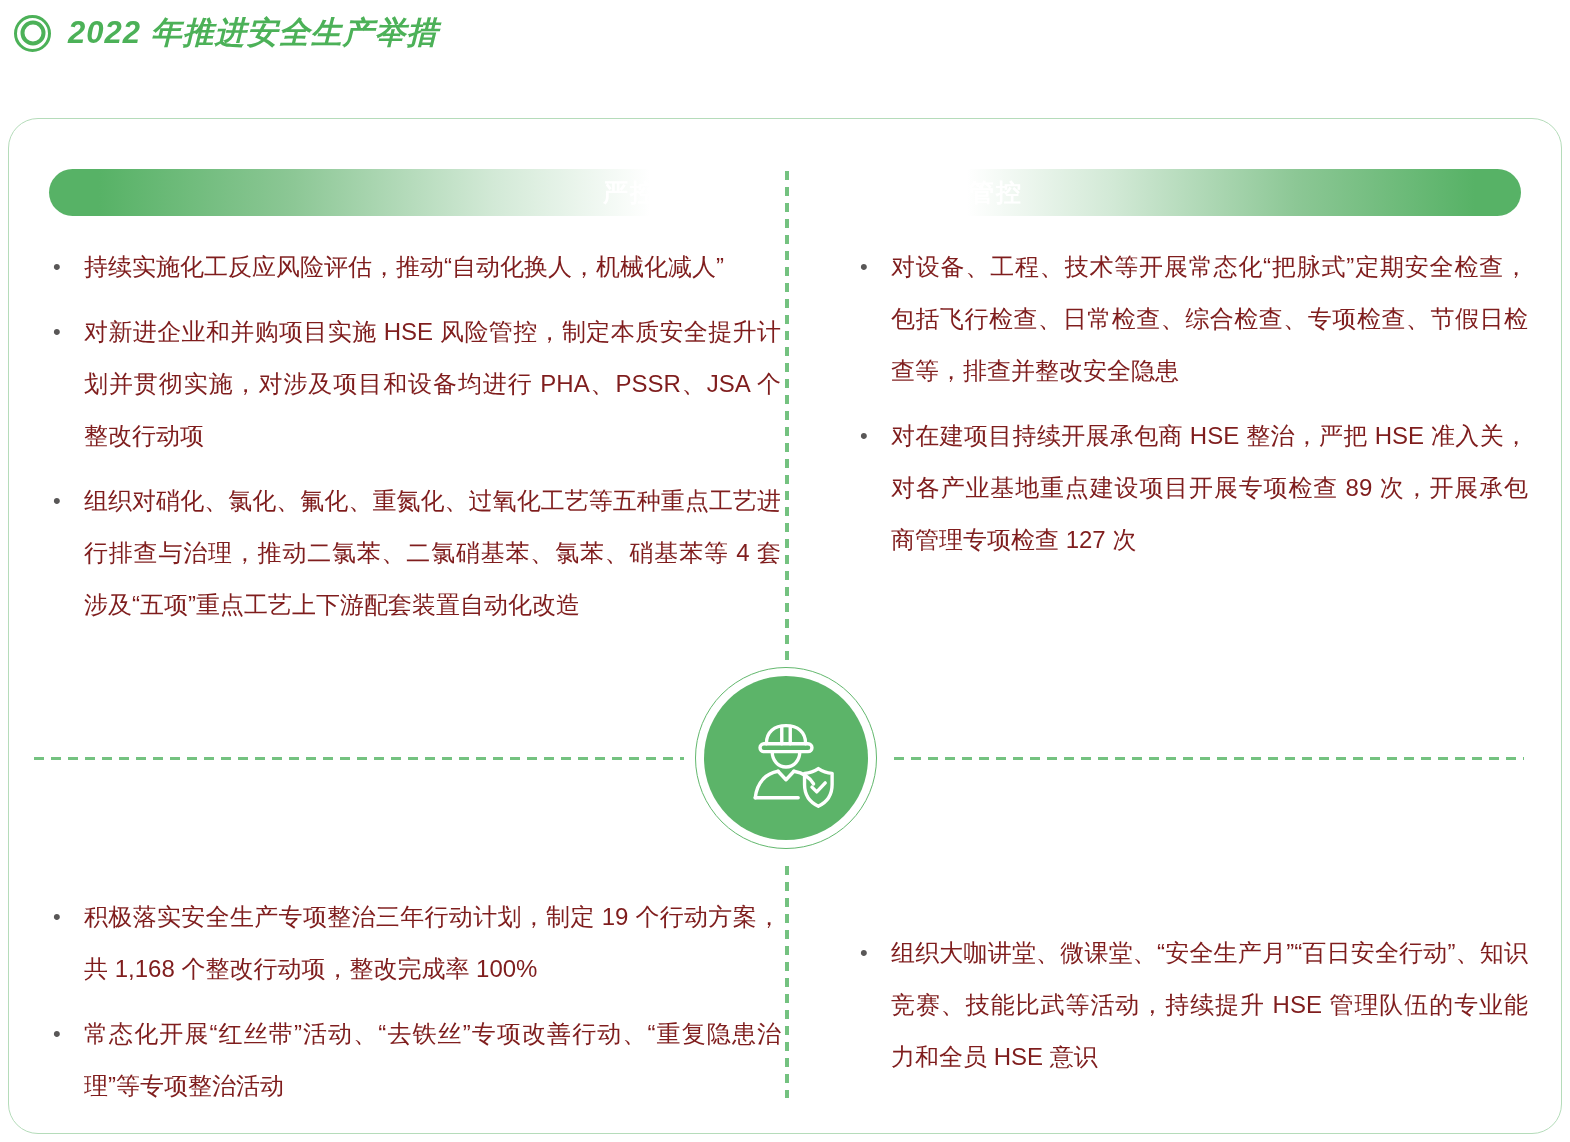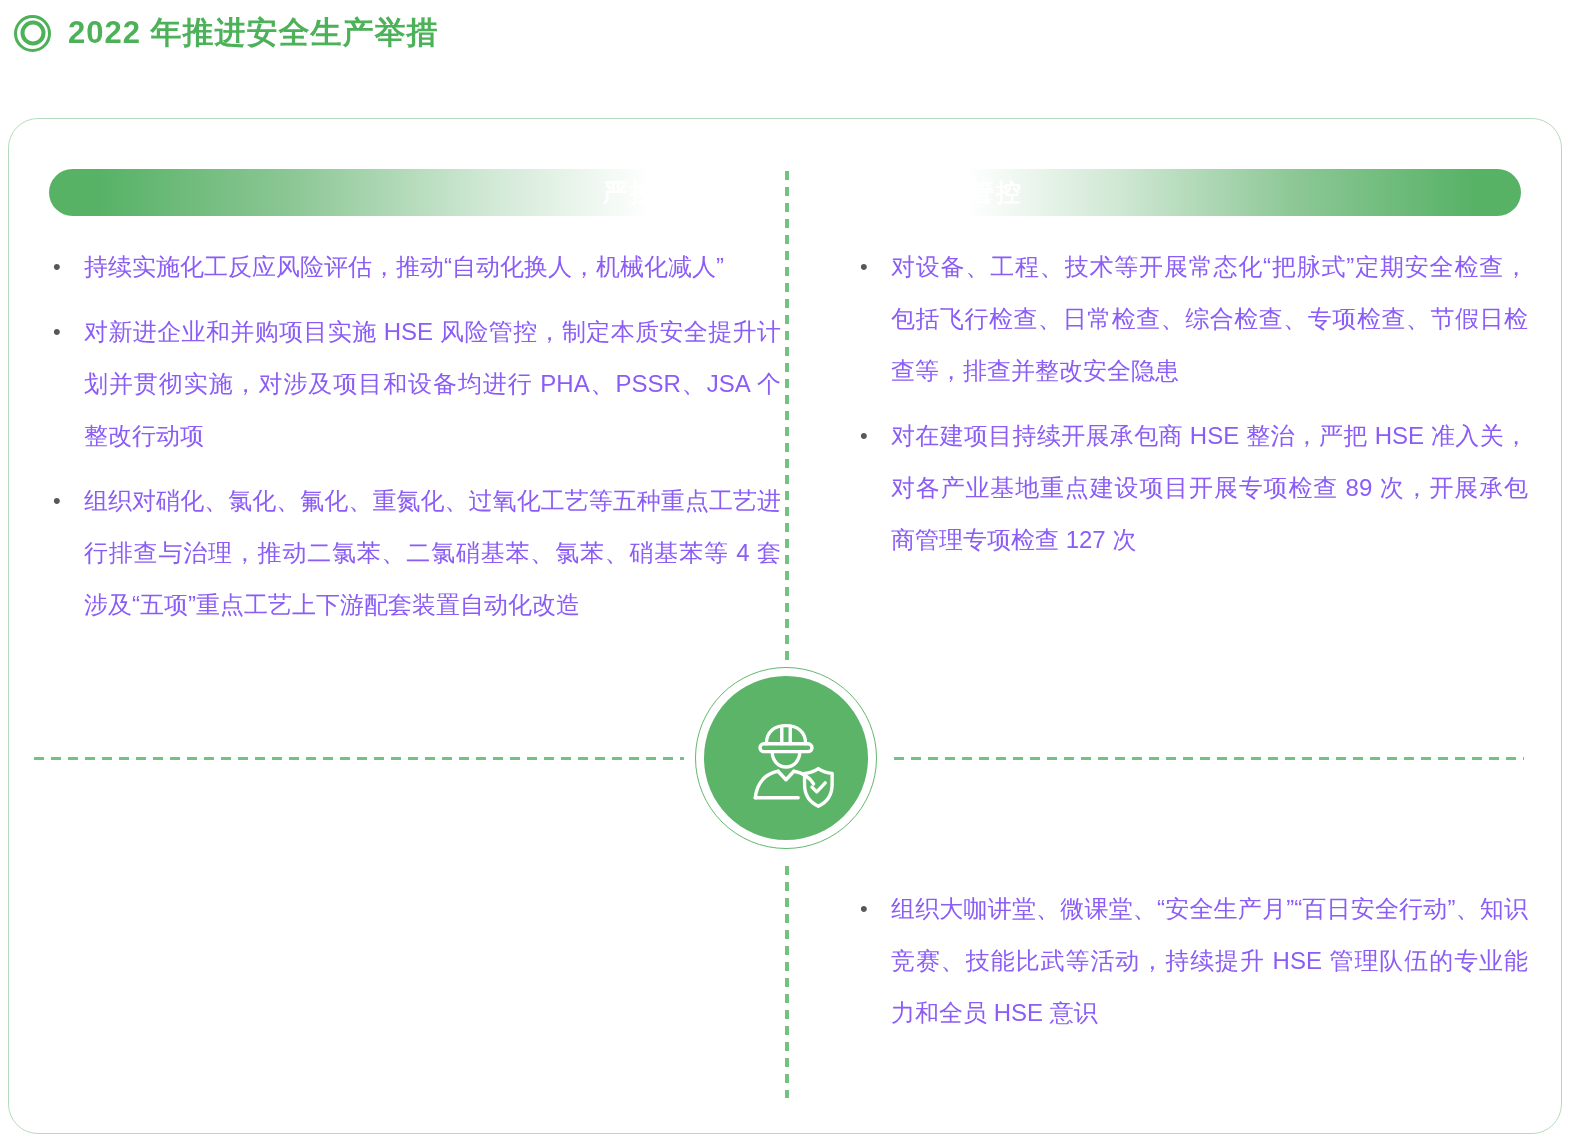--- a/index.html
+++ b/index.html
@@ -5,45 +5,45 @@
   * { margin:0; padding:0; box-sizing:border-box; }
   html,body { background:#ffffff; }
   body { font-family:"Liberation Sans","DejaVu Sans",sans-serif; }
   .page { position:relative; width:1570px; height:1142px; background:#fff; overflow:hidden; }
 
   
   .title-row { position:absolute; left:14px; top:10px; height:46px; display:flex; align-items:center; }
   .bullseye { position:relative; width:37px; height:37px; border:3px solid #4cb158; border-radius:50%; flex:0 0 auto; }
   .bullseye::after { content:""; position:absolute; left:50%; top:50%; width:17px; height:17px;
       transform:translate(-50%,-50%); border:4.5px solid #4cb158; border-radius:50%; }
-  .page-title { margin-left:17px; font-size:31px; font-weight:bold; color:#4cb158; letter-spacing:1px; }
+  .page-title { margin-left:17px; font-size:31px; font-weight:bold; color:#4cb158; letter-spacing:1px;font-style:italic; }
 
   
   .panel { position:absolute; left:8px; top:118px; width:1554px; height:1016px;
       border:1.5px solid #b5dcba; border-radius:30px; background:#fff; }
 
   
   .pill { position:absolute; height:47px; line-height:47px; font-size:25px; font-weight:bold;
       color:#ffffff; letter-spacing:2px; border-radius:24px; white-space:nowrap; }
   .pill-left  { left:40px;  width:716px; padding-left:26px; text-align:right;
       background:linear-gradient(90deg,#57b266 0%,#57b266 7%,#8cc795 34%,#d2e9d6 62%,rgba(255,255,255,0) 84%); }
   .pill-right { right:40px; width:660px; padding-right:26px; text-align:left;
       background:linear-gradient(270deg,#57b266 0%,#57b266 7%,#8cc795 34%,#d2e9d6 62%,rgba(255,255,255,0) 84%); }
   .row-top    { top:50px; }
   .row-bottom { top:700px; }
 
   
-  .blist { position:absolute; list-style:none; color:#8b5cf6; }
+  .blist { position:absolute; list-style:none; color:#7f1d1d; }
   .blist li { position:relative; font-size:24px; line-height:52px; margin-bottom:13px;
       padding-left:37px; text-align:justify; }
   .blist li::before { content:"•"; position:absolute; left:6px; top:0; font-size:22px; color:#595757; }
   .list-tl { left:38px;  top:122px; width:734px; }
   .list-tr { left:845px; top:122px; width:674px; }
   .list-bl { left:38px;  top:772px; width:734px; }
-  .list-br { left:845px; top:764px; width:674px; }
+  .list-br { left:845px; top:808px; width:674px; }
 
   
   .vdash { position:absolute; width:3.5px;
       background:repeating-linear-gradient(to bottom,#74c280 0 9px,transparent 9px 16px); }
   .vdash-top    { left:776px; top:52px;  height:496px; }
   .vdash-bottom { left:776px; top:747px; height:232px; }
   .hdash { position:absolute; height:3px; top:638px;
       background:repeating-linear-gradient(to right,#74c280 0 10px,transparent 10px 17px); }
   .hdash-left  { left:25px;  width:650px; }
   .hdash-right { left:885px; width:630px; }
@@ -80,20 +80,24 @@
       <li>持续实施化工反应风险评估，推动“自动化换人，机械化减人”</li>
       <li>对新进企业和并购项目实施 HSE 风险管控，制定本质安全提升计划并贯彻实施，对涉及项目和设备均进行 PHA、PSSR、JSA 个整改行动项</li>
       <li>组织对硝化、氯化、氟化、重氮化、过氧化工艺等五种重点工艺进行排查与治理，推动二氯苯、二氯硝基苯、氯苯、硝基苯等 4 套涉及“五项”重点工艺上下游配套装置自动化改造</li>
     </ul>
 
     <ul class="blist list-tr">
       <li>对设备、工程、技术等开展常态化“把脉式”定期安全检查，包括飞行检查、日常检查、综合检查、专项检查、节假日检查等，排查并整改安全隐患</li>
       <li>对在建项目持续开展承包商 HSE 整治，严把 HSE 准入关，对各产业基地重点建设项目开展专项检查 89 次，开展承包商管理专项检查 127 次</li>
     </ul>
 
+    <ul class="blist list-bl">
+      <li>积极落实安全生产专项整治三年行动计划，制定 19 个行动方案，共 1,168 个整改行动项，整改完成率 100%</li>
+      <li>常态化开展“红丝带”活动、“去铁丝”专项改善行动、“重复隐患治理”等专项整治活动</li>
+    </ul>
 
     <ul class="blist list-br">
       <li>组织大咖讲堂、微课堂、“安全生产月”“百日安全行动”、知识竞赛、技能比武等活动，持续提升 HSE 管理队伍的专业能力和全员 HSE 意识</li>
     </ul>
 
     <div class="badge-ring">
       <div class="badge-fill">
         <svg width="106" height="106" viewBox="0 0 100 100" fill="none" stroke="#ffffff" stroke-width="3.2" stroke-linecap="round" stroke-linejoin="round">
 
           <path d="M31.5 36.5 C31.5 25.5 39 19.5 50 19.5 C61 19.5 68.5 25.5 68.5 36.5"></path>

